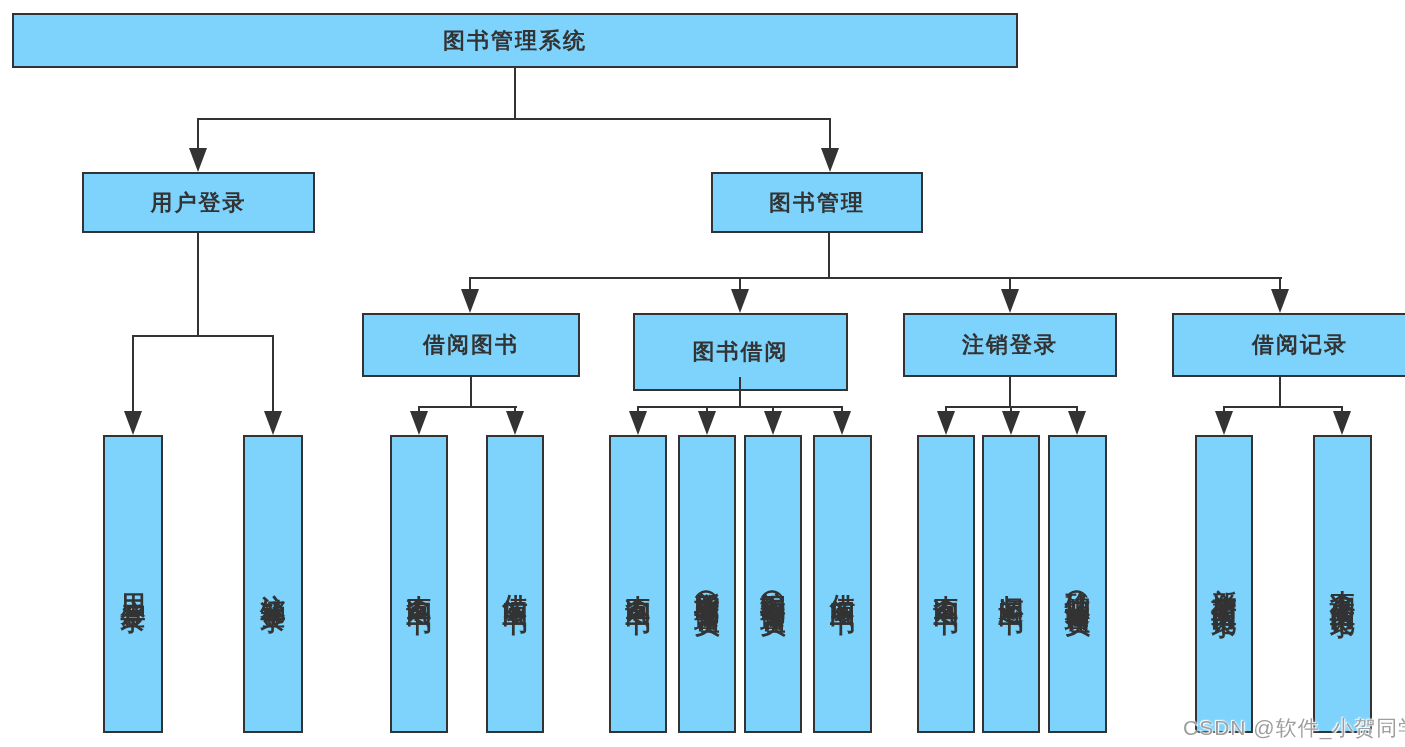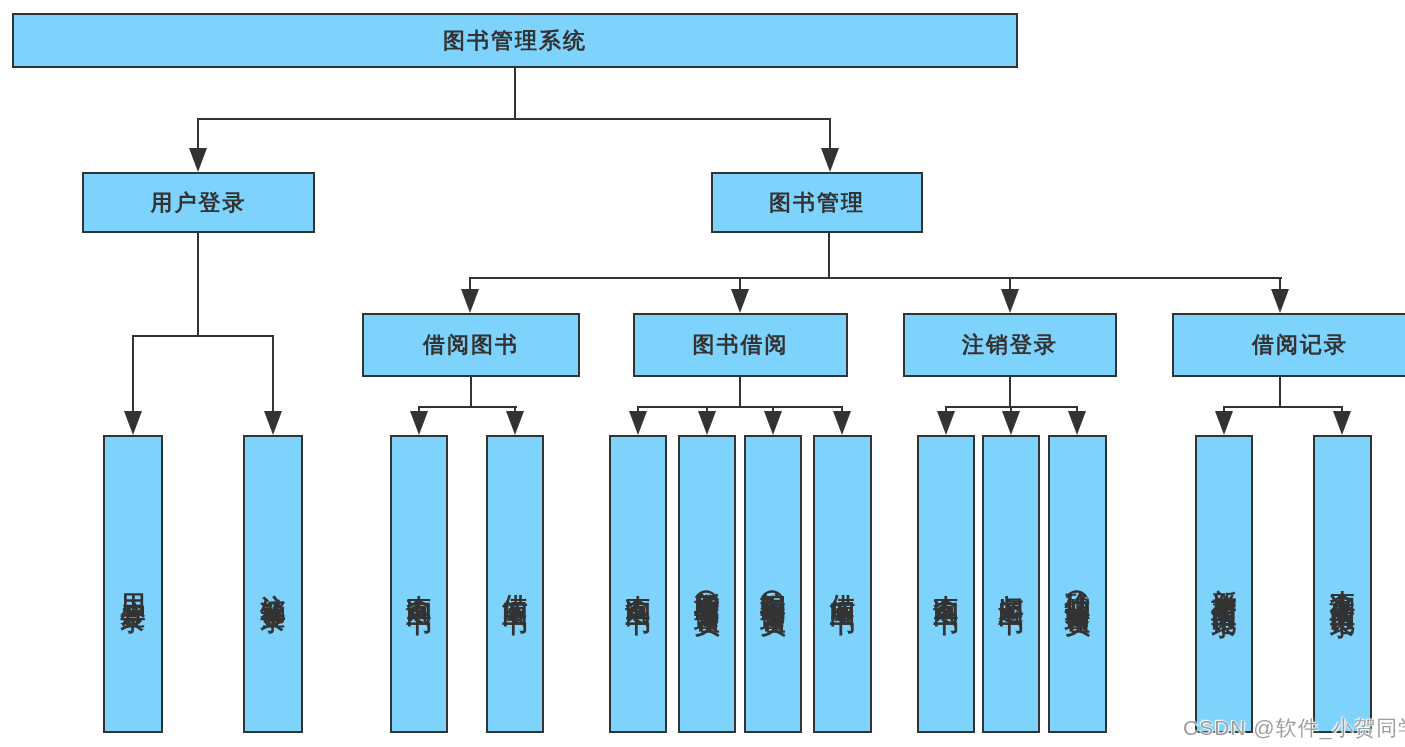--- a/index.html
+++ b/index.html
@@ -85,21 +85,21 @@
   <div class="vline" style="left:469px;top:277px;height:16px;"></div>
   <div class="arrow" style="left:461px;top:289px;"></div>
   <div class="vline" style="left:739px;top:277px;height:16px;"></div>
   <div class="arrow" style="left:731px;top:289px;"></div>
   <div class="vline" style="left:1009px;top:277px;height:16px;"></div>
   <div class="arrow" style="left:1001px;top:289px;"></div>
   <div class="vline" style="left:1279px;top:277px;height:16px;"></div>
   <div class="arrow" style="left:1271px;top:289px;"></div>
 
   <div class="node" style="left:362px;top:313px;width:218px;height:64px;">借阅图书</div>
-  <div class="node" style="left:633px;top:313px;width:215px;height:64px;">图书借阅</div>
+  <div class="node" style="left:633px;top:313px;width:215px;height:78px;">图书借阅</div>
   <div class="node" style="left:903px;top:313px;width:214px;height:64px;">注销登录</div>
   <div class="node" style="left:1172px;top:313px;width:256px;height:64px;">借阅记录</div>
 
   <div class="vline" style="left:470px;top:377px;height:31px;"></div>
   <div class="hline" style="left:418px;top:406px;width:99px;"></div>
   <div class="vline" style="left:418px;top:406px;height:10px;"></div>
   <div class="arrow" style="left:410px;top:411px;"></div>
   <div class="vline" style="left:514px;top:406px;height:10px;"></div>
   <div class="arrow" style="left:506px;top:411px;"></div>
 

